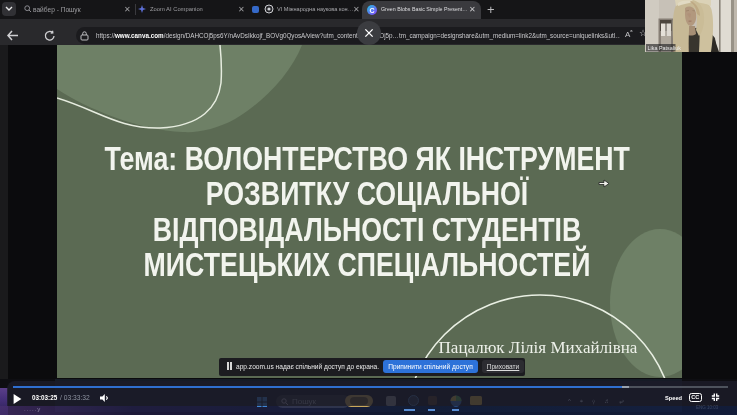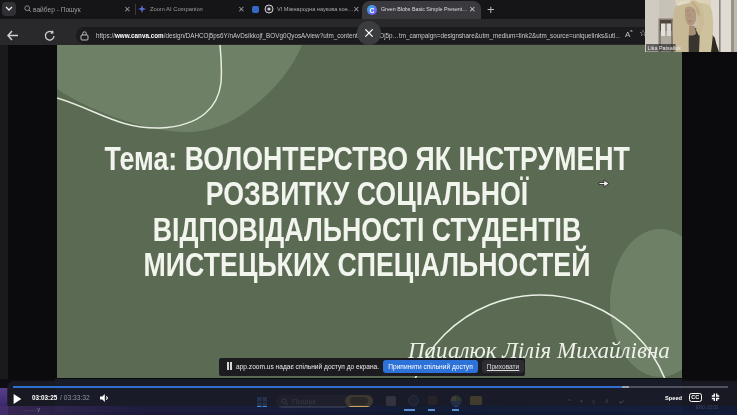--- a/index.html
+++ b/index.html
@@ -85,21 +85,21 @@
 
   <ellipse cx="603" cy="258" rx="50" ry="74" fill="#6e8066" filter="url(#soft)"></ellipse>
 
   <path d="M0,53 C40,65 62,84 103,83 C144,81 161,62 164,38 C165,24 164,10 163,0" stroke="#e6ecdf" stroke-width="1.5" fill="none"></path>
 
   <circle cx="483" cy="385" r="135" stroke="#e9efe3" stroke-width="1.6" fill="none"></circle>
 </svg>
 
 <div class="abs" style="left:43px;top:140.5px;width:648px;text-align:center;white-space:nowrap;font-weight:bold;font-size:33px;line-height:35.5px;color:#f2f4ee;transform:scaleX(0.81);transform-origin:50% 50%;">Тема: ВОЛОНТЕРСТВО ЯК ІНСТРУМЕНТ<br>РОЗВИТКУ СОЦІАЛЬНОЇ<br>ВІДПОВІДАЛЬНОСТІ СТУДЕНТІВ<br>МИСТЕЦЬКИХ СПЕЦІАЛЬНОСТЕЙ</div>
 
-<div class="abs" style="left:408px;top:338px;width:260px;text-align:center;white-space:nowrap;font-family:'Liberation Serif',serif;font-style:italic;font-size:23px;color:#eef1ea;">Пацалюк Лілія Михайлівна</div>
+<div class="abs" style="left:408px;top:338px;width:260px;text-align:center;white-space:nowrap;font-family:'Liberation Serif',serif;font-size:17px;color:#eef1ea;">Пацалюк Лілія Михайлівна</div>
 
 <svg class="abs" style="left:598px;top:178px;" width="12" height="11" viewBox="0 0 12 11">
     <path d="M1 4.5 L6 4.5 L6 2 L11 5.5 L6 9 L6 6.5 L1 6.5 Z" fill="#f0f0ea" stroke="#222" stroke-width="0.8"></path>
   </svg>
 
 <div class="abs" style="left:357px;top:21px;width:24px;height:24px;background:#3b3c40;border-radius:50%;"></div>
 <svg class="abs" style="left:364px;top:28px;" width="10" height="10" viewBox="0 0 11 11">
     <path d="M1.5 1.5 L9.5 9.5 M9.5 1.5 L1.5 9.5" stroke="#fff" stroke-width="1.5"></path>
   </svg>
 

